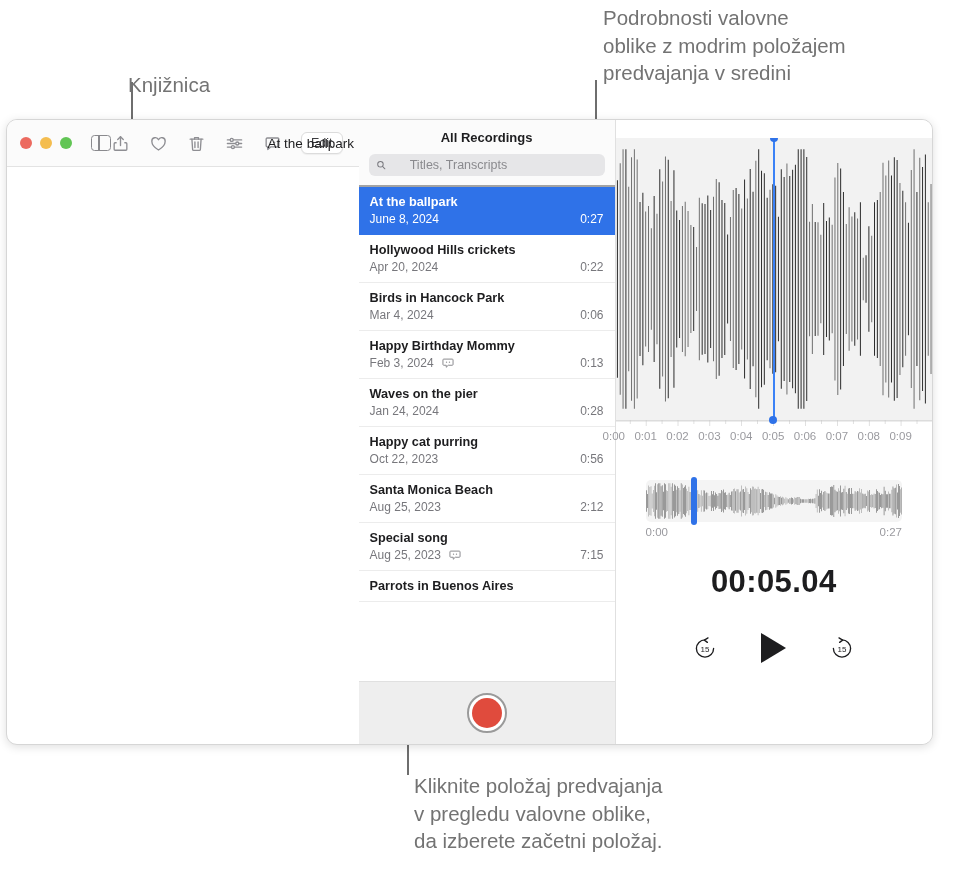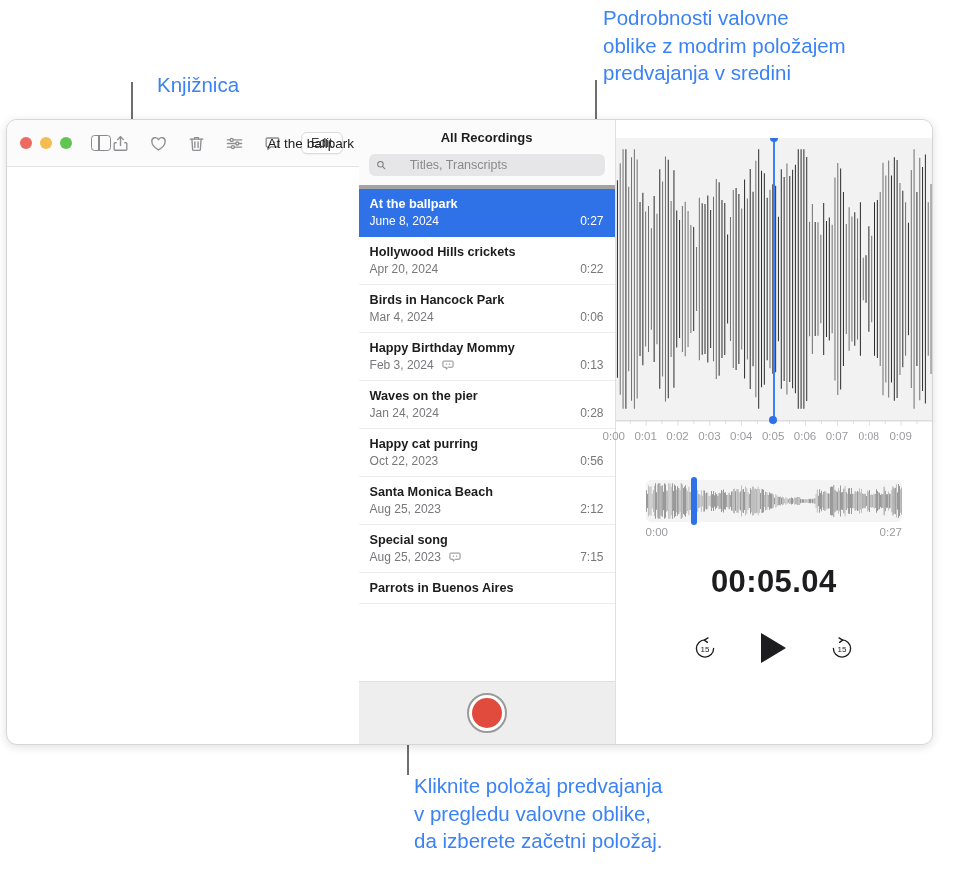--- a/index.html
+++ b/index.html
@@ -14,25 +14,25 @@
     font-family: "Liberation Sans", sans-serif;
     -webkit-font-smoothing: antialiased;
     overflow: hidden;
   }
 
   
   .callout {
     position: absolute;
     font-size: 20.5px;
     line-height: 27.5px;
-    color: #3b82f6;
+    color: #737373;
     white-space: pre-line;
   }
   #callout-top { left: 603px; top: 4px; }
-  #callout-left { left: 157px; top: 71px; }
+  #callout-left { left: 128px; top: 71px; }
   #callout-bottom { left: 414px; top: 772px; }
 
   .leader {
     position: absolute;
     background: #6e6e6e;
   }
   #leader-left   { left: 131px; top: 82px;  width: 2px; height: 78px; }
   #leader-top    { left: 595px; top: 80px;  width: 2px; height: 113px; }
   #leader-bottom { left: 407px; top: 560px; width: 2px; height: 215px; }
 
@@ -139,21 +139,21 @@
     min-width: 256px;
     border-right: 1px solid #e0e0e0;
     display: flex;
     flex-direction: column;
     background: #ffffff;
     position: relative;
   }
   #sidebar-head {
     background: #fbfbfb;
     padding: 0 10px 9px;
-    border-bottom: 4px solid #a3a3a3;
+    border-bottom: 2px solid #a3a3a3;
   }
   #sidebar-title {
     text-align: center;
     font-size: 13px;
     font-weight: bold;
     color: #1d1d1f;
     padding: 10px 0 9px;
   }
   #search-box {
     display: flex;
@@ -669,21 +669,21 @@
             <line x1="669.0" y1="0" x2="669.0" y2="6" stroke="#c9c9c9" stroke-width="1.2"></line>
           </svg>
         <div id="ruler-labels">
             <span class="tick-label" style="left: 9.52%;">0:01</span>
             <span class="tick-label" style="left: 19.59%;">0:02</span>
             <span class="tick-label" style="left: 29.66%;">0:03</span>
             <span class="tick-label" style="left: 39.73%;">0:04</span>
             <span class="tick-label" style="left: 49.8%;">0:05</span>
             <span class="tick-label" style="left: 59.87%;">0:06</span>
             <span class="tick-label" style="left: 69.94%;">0:07</span>
-            <span class="tick-label" style="left: 80.01%; font-family: Liberation Serif, serif;">0:08</span>
+            <span class="tick-label" style="left: 80.01%;">0:08</span>
             <span class="tick-label" style="left: 90.08%;">0:09</span>
             <span class="tick-label" style="left: -0.55%;">0:00</span>
           </div>
         <div id="playhead-bottom-knob" style="position: absolute; width: 8px; height: 8px; border-radius: 50%; background: rgb(47, 114, 232); top: -4px; margin-left: -4px; z-index: 6; left: 49.8%;"></div>
       </div>
 
       <div id="overview-wrap">
         <div id="overview">
           <svg id="overview-svg" preserveAspectRatio="none" viewBox="0 0 608 42">
               <line x1="1.32" y1="10.13" x2="1.32" y2="31.87" stroke="#333333" stroke-width="1.1"></line>

